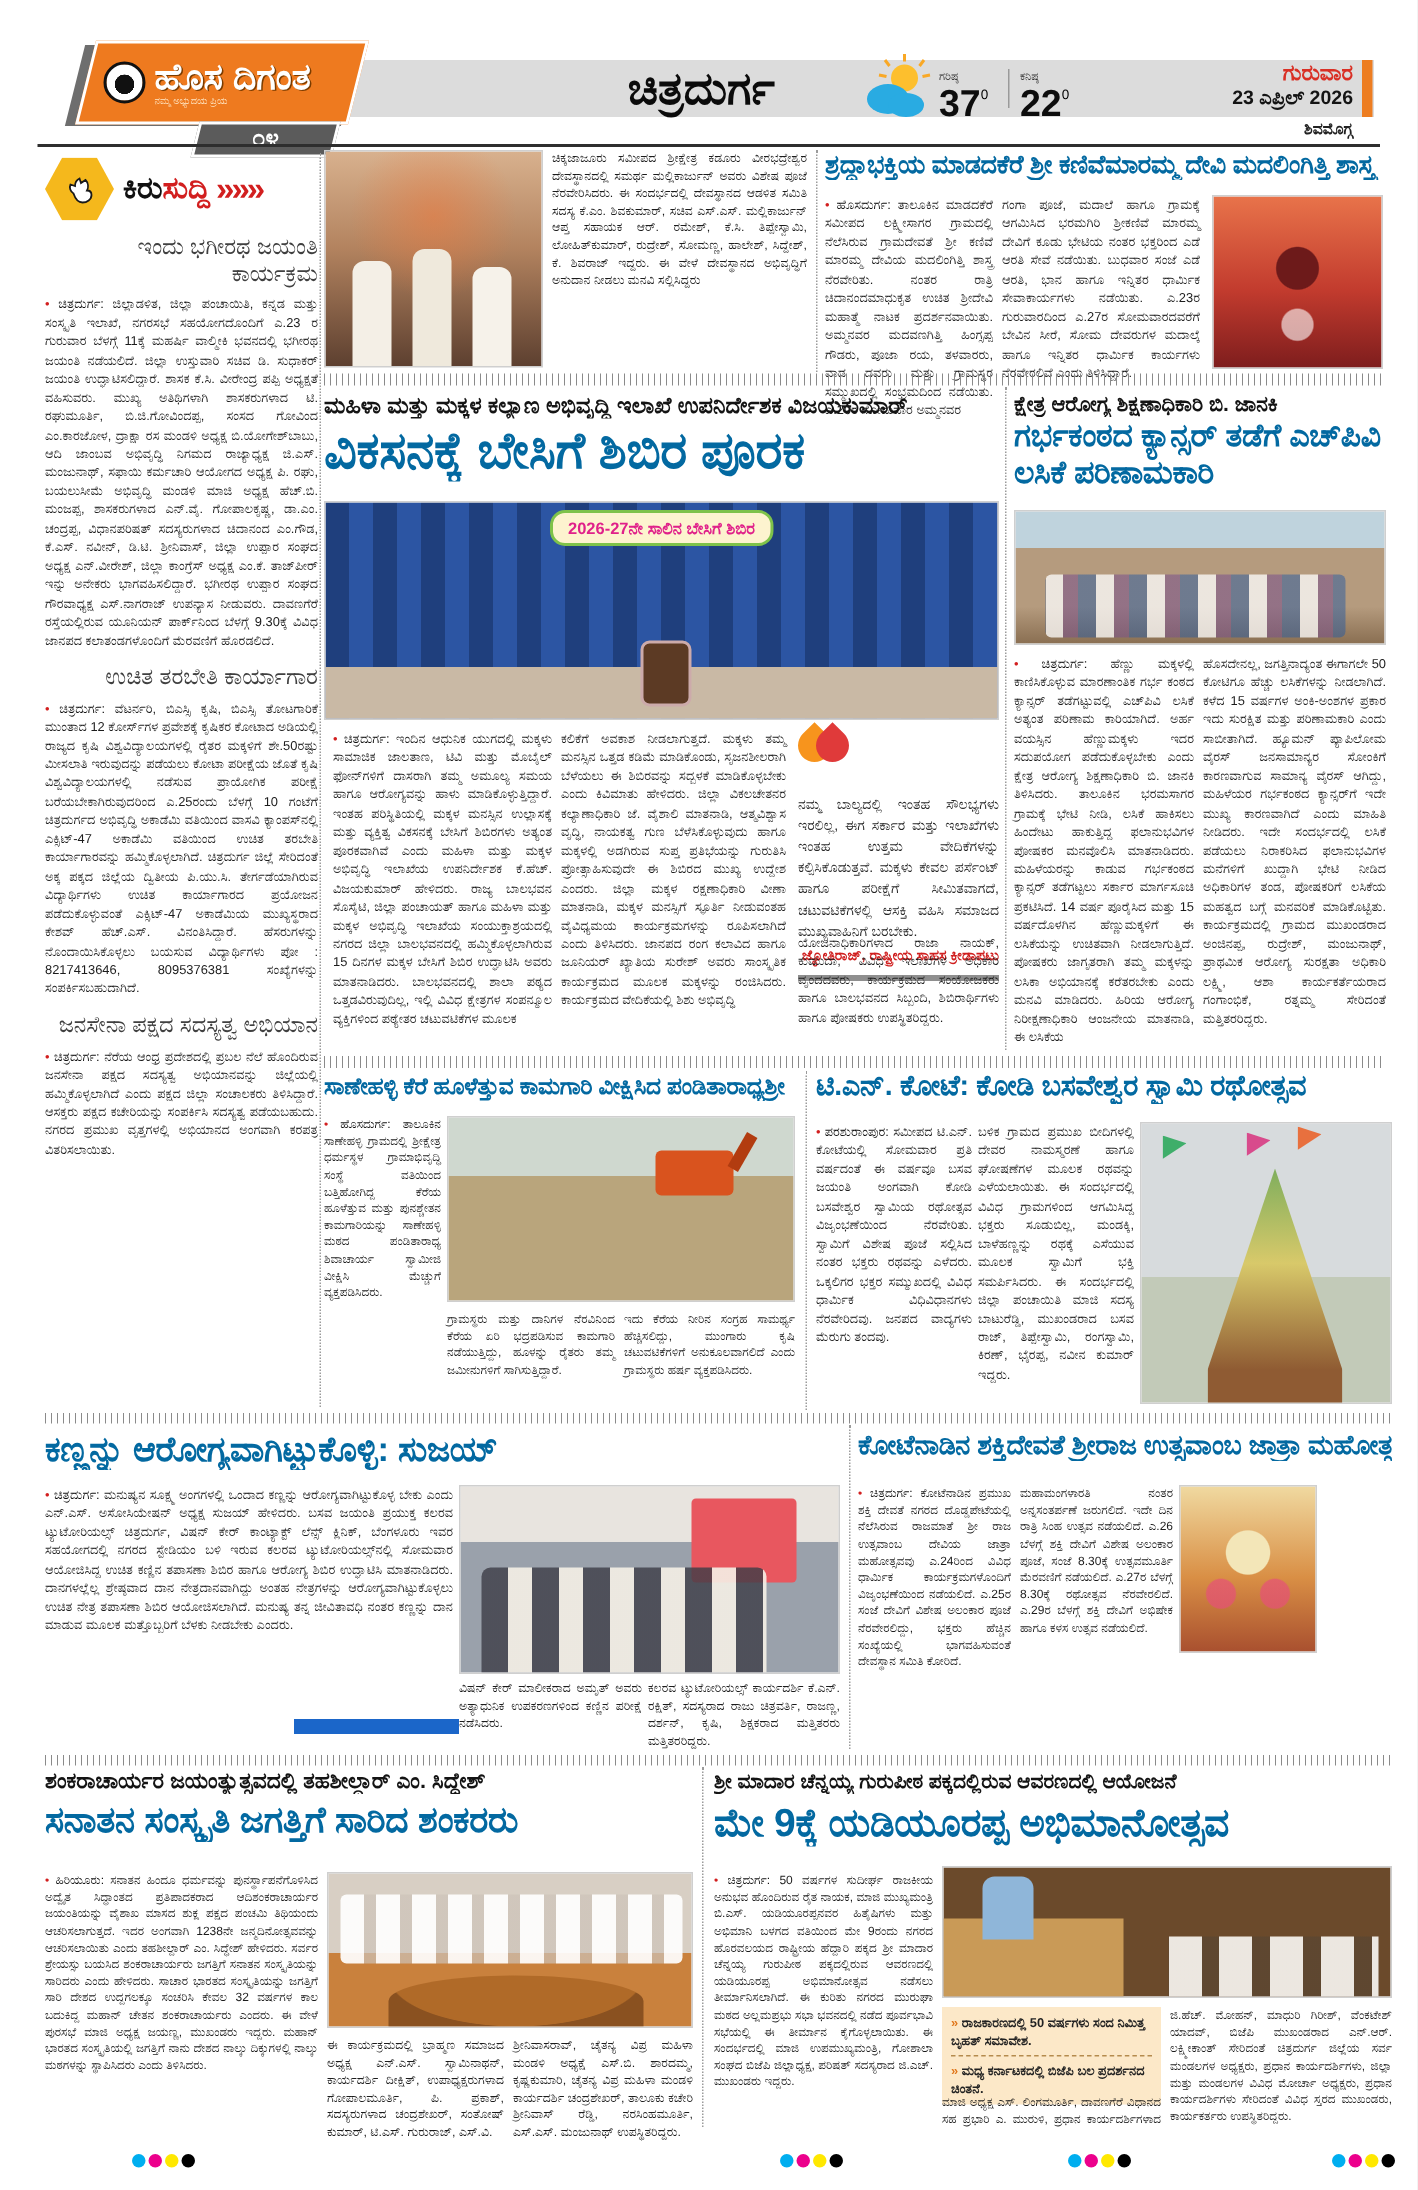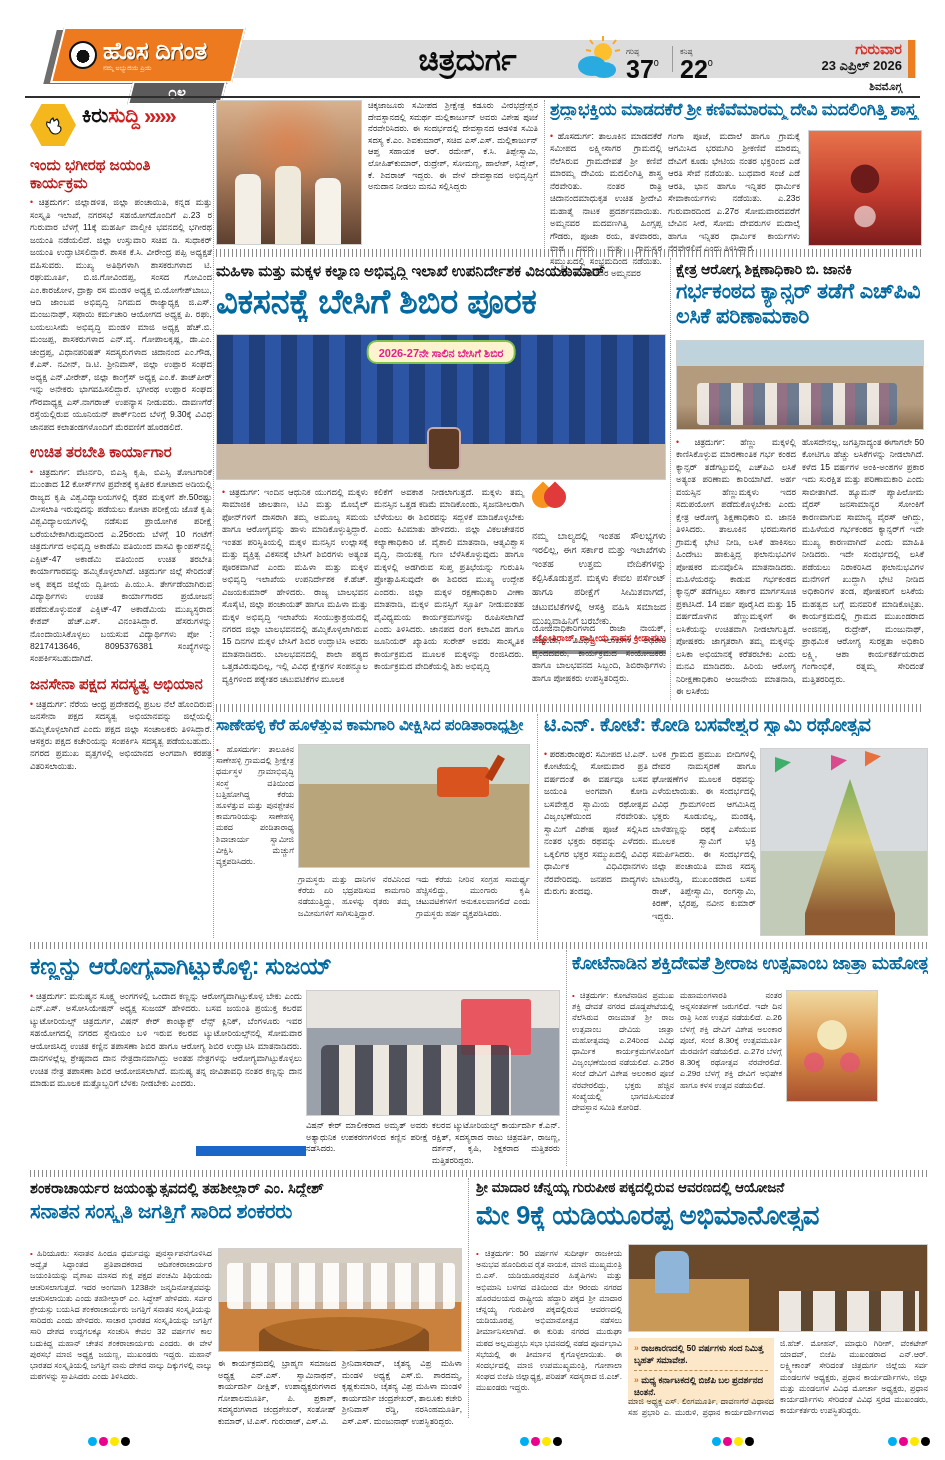--- a/index.html
+++ b/index.html
@@ -13,21 +13,21 @@
   .cap{font-size:8.3px;line-height:1.4;text-align:justify;color:#1c1c1c}
   .dl{font-weight:normal;color:#101010}
   .dl::before{content:"• ";color:#d21f1f}
   .hl{font-weight:bold;color:#0369a1;letter-spacing:-0.2px}
   .nowrap{white-space:nowrap;overflow:hidden}
   .kick{font-weight:bold;color:#141414}
   .center{text-align:center}
   .vdot{border-left:1px dotted #9b9b9b}
   .hatch{background:repeating-linear-gradient(90deg,#8a8a8a 0 1px,transparent 1px 4px)}
   .ph{overflow:hidden;border:1px solid #cfcfcf}
-  .sec-title{font-weight:bold;text-align:left;color:#b91c1c;line-height:1.18}
+  .sec-title{font-weight:normal;text-align:right;color:#404040;line-height:1.18}
   .dot{width:9px;height:9px;border-radius:50%;display:inline-block;margin-right:2px}
   .skew{transform:skewX(-14deg)}
   .unskew{transform:skewX(14deg)}
   .tq{width:22px;height:22px;border-radius:0 50% 50% 50%;transform:rotate(45deg);display:inline-block}
   .quote-txt{font-size:9.4px;line-height:1.5;color:#262626;text-align:justify}
   .quote-attr{font-size:9.5px;font-weight:bold;color:#d01f1f;text-align:right;line-height:1.3}
   .bullet-box{background:#fce8c8;padding:5px 6px;font-size:8.6px;line-height:1.35;color:#222;font-weight:bold}
   .bullet-item::before{content:"» ";color:#e0761a;font-weight:bold}
   .bullet-sep{border-top:1px dashed #b58b4e;margin:4px 0}
   .deg{font-size:9px;vertical-align:top}
@@ -85,21 +85,21 @@
     <div class="abs" style="left:770px;top:41px;width:132px;text-align:right">
       <div class="b" style="color:#d93025;font-size:14.5px">ಗುರುವಾರ</div>
       <div class="b" style="color:#141414;font-size:13px">23 ಎಪ್ರಿಲ್ 2026</div>
     </div>
     <div class="abs b" style="left:770px;top:80px;width:132px;text-align:right;font-size:10.5px;color:#222">ಶಿವಮೊಗ್ಗ</div>
 
     <div class="abs" style="left:25px;top:96px;width:895px;border-top:2px solid #2e2e2e"></div>
   </div>
 
   <div class="abs" style="left:30px;top:104px;width:182px">
-    <div style="display:flex;align-items:flex-start;height:44px">
+    <div style="display:flex;align-items:center;height:44px">
       <span style="width:46px;height:42px;background:#f5b81c;clip-path:polygon(25% 0,75% 0,100% 50%,75% 100%,25% 100%,0 50%);display:inline-flex;align-items:center;justify-content:center;border:0">
         <svg width="24" height="24" viewBox="0 0 24 24">
             <path d="M8 15c-2-1-3-4-2-6l3 1c0-2 1-4 3-5l1 3 3-2c2 2 2 5 1 7 2 0 3 1 3 3 0 3-3 5-6 5s-5-3-6-6z" fill="#fff" stroke="#1a1a1a" stroke-width="1.2"></path>
           </svg>
       </span>
       <span class="b" style="font-size:20px;margin-left:6px"><span style="color:#111">ಕಿರು</span><span style="color:#d21f1f">ಸುದ್ದಿ</span></span>
       <span class="b" style="color:#d21f1f;font-size:22px;margin-left:4px;letter-spacing:-2px">»»»</span>
     </div>
 
     <div class="sec-title" style="font-size:15px;margin-top:8px">ಇಂದು ಭಗೀರಥ ಜಯಂತಿ ಕಾರ್ಯಕ್ರಮ</div>
@@ -201,21 +201,21 @@
   <div class="abs vdot" style="left:566px;top:950px;height:216px"></div>
 
   <div class="abs hl nowrap" style="left:572px;top:953px;width:356px;font-size:18px">ಕೋಟೆನಾಡಿನ ಶಕ್ತಿದೇವತೆ ಶ್ರೀರಾಜ ಉತ್ಸವಾಂಬ ಜಾತ್ರಾ ಮಹೋತ್ಸವ</div>
   <p class="abs txt-xs" style="left:572px;top:990px;width:102px;height:176px"><span class="dl">ಚಿತ್ರದುರ್ಗ:</span> <span>ಕೋಟೆನಾಡಿನ ಪ್ರಮುಖ ಶಕ್ತಿ ದೇವತೆ ನಗರದ ದೊಡ್ಡಪೇಟೆಯಲ್ಲಿ ನೆಲೆಸಿರುವ ರಾಜಮಾತೆ ಶ್ರೀ ರಾಜ ಉತ್ಸವಾಂಬ ದೇವಿಯ ಜಾತ್ರಾ ಮಹೋತ್ಸವವು ಎ.24ರಿಂದ ವಿವಿಧ ಧಾರ್ಮಿಕ ಕಾರ್ಯಕ್ರಮಗಳೊಂದಿಗೆ ವಿಜೃಂಭಣೆಯಿಂದ ನಡೆಯಲಿದೆ. ಎ.25ರ ಸಂಜೆ ದೇವಿಗೆ ವಿಶೇಷ ಅಲಂಕಾರ ಪೂಜೆ ನೆರವೇರಲಿದ್ದು, ಭಕ್ತರು ಹೆಚ್ಚಿನ ಸಂಖ್ಯೆಯಲ್ಲಿ ಭಾಗವಹಿಸುವಂತೆ ದೇವಸ್ಥಾನ ಸಮಿತಿ ಕೋರಿದೆ.</span></p>
   <p class="abs txt-xs" style="left:680px;top:990px;width:102px;height:176px">ಮಹಾಮಂಗಳಾರತಿ ನಂತರ ಅನ್ನಸಂತರ್ಪಣೆ ಜರುಗಲಿದೆ. ಇದೇ ದಿನ ರಾತ್ರಿ ಸಿಂಹ ಉತ್ಸವ ನಡೆಯಲಿದೆ. ಎ.26 ಬೆಳಗ್ಗೆ ಶಕ್ತಿ ದೇವಿಗೆ ವಿಶೇಷ ಅಲಂಕಾರ ಪೂಜೆ, ಸಂಜೆ 8.30ಕ್ಕೆ ಉತ್ಸವಮೂರ್ತಿ ಮೆರವಣಿಗೆ ನಡೆಯಲಿದೆ. ಎ.27ರ ಬೆಳಗ್ಗೆ 8.30ಕ್ಕೆ ರಥೋತ್ಸವ ನೆರವೇರಲಿದೆ. ಎ.29ರ ಬೆಳಗ್ಗೆ ಶಕ್ತಿ ದೇವಿಗೆ ಅಭಿಷೇಕ ಹಾಗೂ ಕಳಸ ಉತ್ಸವ ನಡೆಯಲಿದೆ.</p>
   <div class="abs ph" style="left:786px;top:990px;width:92px;height:112px;background:radial-gradient(circle at 50% 40%,#f3e6b8 0 18%,transparent 19%),radial-gradient(circle at 30% 65%,rgba(230,80,120,.7) 0 10%,transparent 11%),radial-gradient(circle at 70% 65%,rgba(230,80,120,.7) 0 10%,transparent 11%),linear-gradient(180deg,#f0d9a0,#d98f45 55%,#a9502f)"></div>
 
   <div class="abs hatch" style="left:30px;top:1170px;width:898px;height:7px"></div>
 
   <div class="abs kick nowrap" style="left:30px;top:1180px;width:432px;font-size:14.5px">ಶಂಕರಾಚಾರ್ಯರ ಜಯಂತ್ಯುತ್ಸವದಲ್ಲಿ ತಹಶೀಲ್ದಾರ್ ಎಂ. ಸಿದ್ಧೇಶ್</div>
-  <div class="abs hl nowrap" style="left:30px;top:1200px;width:432px;font-size:20px">ಸನಾತನ ಸಂಸ್ಕೃತಿ ಜಗತ್ತಿಗೆ ಸಾರಿದ ಶಂಕರರು</div>
+  <div class="abs hl nowrap" style="left:30px;top:1200px;width:432px;font-size:24px">ಸನಾತನ ಸಂಸ್ಕೃತಿ ಜಗತ್ತಿಗೆ ಸಾರಿದ ಶಂಕರರು</div>
   <p class="abs txt-xs" style="left:30px;top:1248px;width:182px;height:168px"><span class="dl">ಹಿರಿಯೂರು:</span> <span>ಸನಾತನ ಹಿಂದೂ ಧರ್ಮವನ್ನು ಪುನರ್ಸ್ಥಾಪನೆಗೊಳಿಸಿದ ಅದ್ವೈತ ಸಿದ್ಧಾಂತದ ಪ್ರತಿಪಾದಕರಾದ ಆದಿಶಂಕರಾಚಾರ್ಯರ ಜಯಂತಿಯನ್ನು ವೈಶಾಖ ಮಾಸದ ಶುಕ್ಲ ಪಕ್ಷದ ಪಂಚಮಿ ತಿಥಿಯಂದು ಆಚರಿಸಲಾಗುತ್ತದೆ. ಇದರ ಅಂಗವಾಗಿ 1238ನೇ ಜನ್ಮದಿನೋತ್ಸವವನ್ನು ಆಚರಿಸಲಾಯಿತು ಎಂದು ತಹಶೀಲ್ದಾರ್ ಎಂ. ಸಿದ್ಧೇಶ್ ಹೇಳಿದರು. ಸರ್ವರ ಶ್ರೇಯಸ್ಸು ಬಯಸಿದ ಶಂಕರಾಚಾರ್ಯರು ಜಗತ್ತಿಗೆ ಸನಾತನ ಸಂಸ್ಕೃತಿಯನ್ನು ಸಾರಿದರು ಎಂದು ಹೇಳಿದರು. ಸಾಚಾರ ಭಾರತದ ಸಂಸ್ಕೃತಿಯನ್ನು ಜಗತ್ತಿಗೆ ಸಾರಿ ದೇಶದ ಉದ್ದಗಲಕ್ಕೂ ಸಂಚರಿಸಿ ಕೇವಲ 32 ವರ್ಷಗಳ ಕಾಲ ಬದುಕಿದ್ದ ಮಹಾನ್ ಚೇತನ ಶಂಕರಾಚಾರ್ಯರು ಎಂದರು. ಈ ವೇಳೆ ಪುರಸಭೆ ಮಾಜಿ ಅಧ್ಯಕ್ಷ ಜಯಣ್ಣ, ಮುಖಂಡರು ಇದ್ದರು. ಮಹಾನ್ ಭಾರತದ ಸಂಸ್ಕೃತಿಯಲ್ಲಿ ಜಗತ್ತಿಗೆ ನಾನು ದೇಶದ ನಾಲ್ಕು ದಿಕ್ಕುಗಳಲ್ಲಿ ನಾಲ್ಕು ಮಠಗಳನ್ನು ಸ್ಥಾಪಿಸಿದರು ಎಂದು ತಿಳಿಸಿದರು.</span></p>
   <div class="abs ph" style="left:218px;top:1248px;width:244px;height:104px;background:linear-gradient(180deg,#d8cfc4 0 52%,#c9813d 52% 100%)">
     <div style="position:absolute;left:8px;top:14px;width:228px;height:46px;background:repeating-linear-gradient(90deg,rgba(255,255,255,.92) 0 16px,rgba(205,195,185,.7) 16px 24px);border-radius:4px"></div>
     <div style="position:absolute;left:40px;bottom:0;width:170px;height:34px;background:radial-gradient(ellipse at 50% 0,#b06a28 0 70%,#8a5120 71%);border-radius:50% 50% 0 0"></div>
   </div>
   <p class="abs cap" style="left:218px;top:1358px;width:118px;height:60px">ಈ ಕಾರ್ಯಕ್ರಮದಲ್ಲಿ ಬ್ರಾಹ್ಮಣ ಸಮಾಜದ ಅಧ್ಯಕ್ಷ ಎನ್.ಎಸ್. ಸ್ವಾಮಿನಾಥನ್, ಕಾರ್ಯದರ್ಶಿ ದೀಕ್ಷಿತ್, ಉಪಾಧ್ಯಕ್ಷರುಗಳಾದ ಗೋಪಾಲಮೂರ್ತಿ, ಪಿ. ಪ್ರಕಾಶ್, ಸದಸ್ಯರುಗಳಾದ ಚಂದ್ರಶೇಖರ್, ಸಂತೋಷ್ ಕುಮಾರ್, ಟಿ.ಎಸ್. ಗುರುರಾಜ್, ಎಸ್.ವಿ.</p>
   <p class="abs cap" style="left:342px;top:1358px;width:120px;height:60px">ಶ್ರೀನಿವಾಸರಾವ್, ಚೈತನ್ಯ ವಿಪ್ರ ಮಹಿಳಾ ಮಂಡಳಿ ಅಧ್ಯಕ್ಷೆ ಎಸ್.ಬಿ. ಶಾರದಮ್ಮ, ಕೃಷ್ಣಕುಮಾರಿ, ಚೈತನ್ಯ ವಿಪ್ರ ಮಹಿಳಾ ಮಂಡಳಿ ಕಾರ್ಯದರ್ಶಿ ಚಂದ್ರಶೇಖರ್, ತಾಲೂಕು ಕಚೇರಿ ಶ್ರೀನಿವಾಸ್ ರೆಡ್ಡಿ, ನರಸಿಂಹಮೂರ್ತಿ, ಎಸ್.ಎಸ್. ಮಂಜುನಾಥ್ ಉಪಸ್ಥಿತರಿದ್ದರು.</p>
 
   <div class="abs vdot" style="left:468px;top:1178px;height:240px"></div>
 

